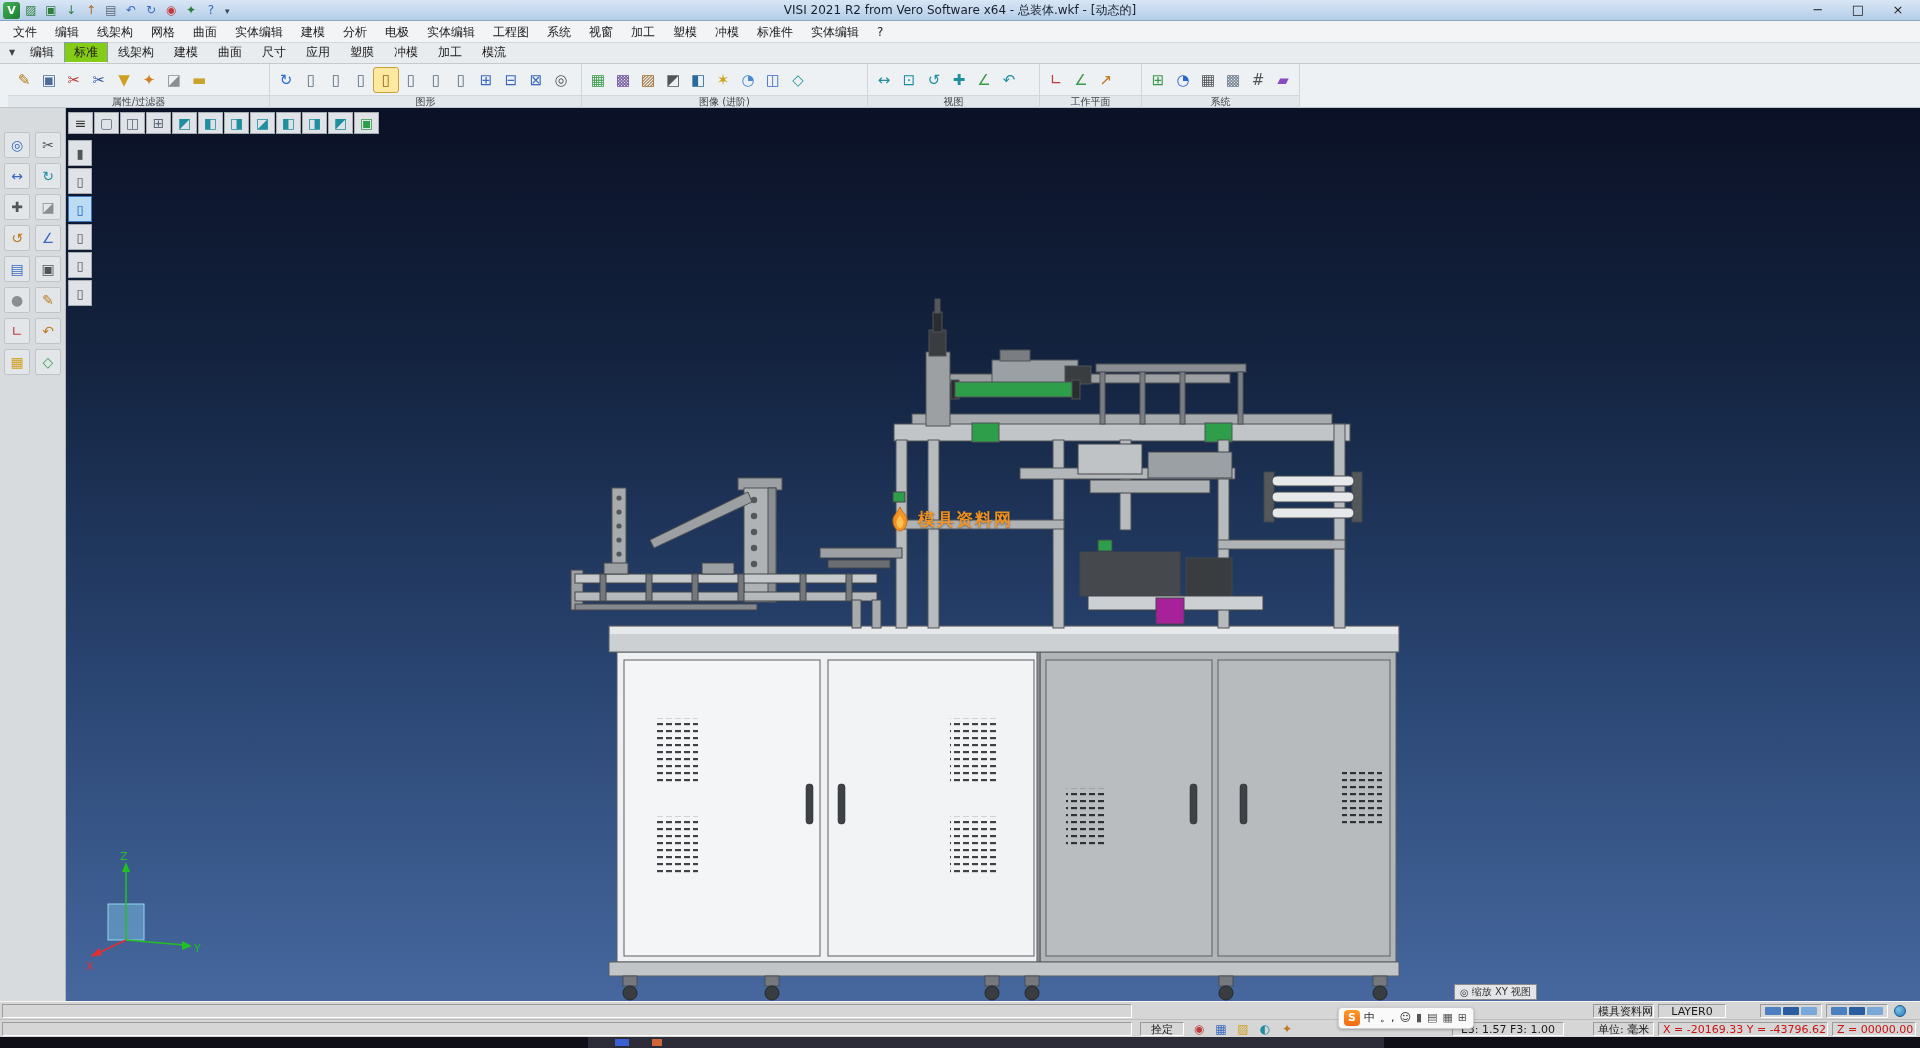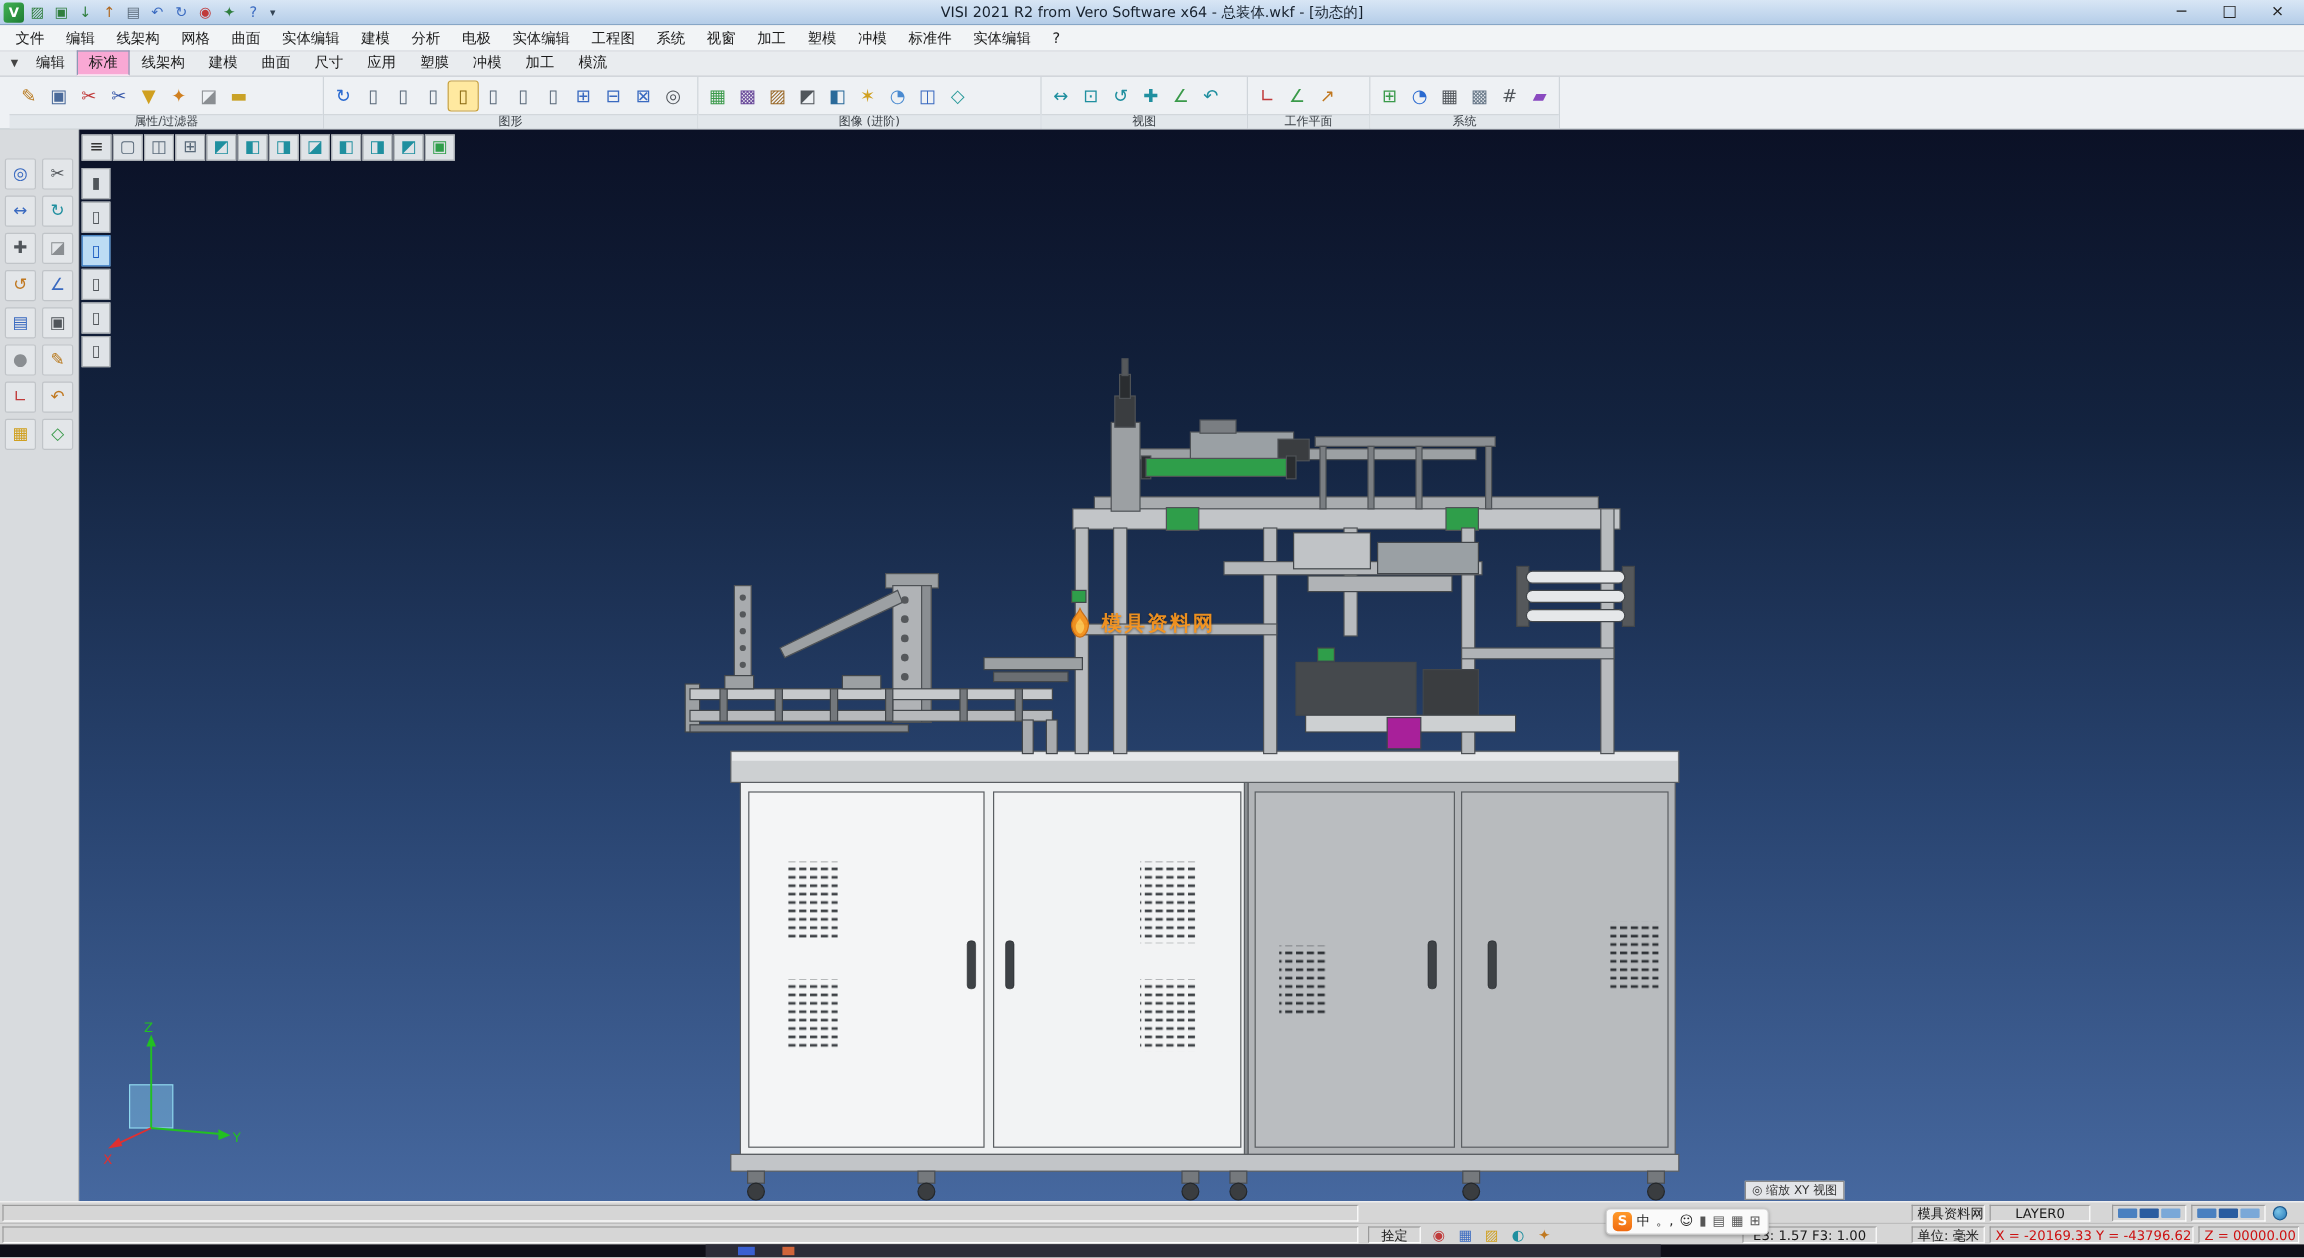--- a/index.html
+++ b/index.html
@@ -22,21 +22,21 @@
   .win-btn{width:40px;text-align:center;font-size:13px;line-height:20px;color:#222;}
 
   
   .menubar{position:absolute;left:0;top:21px;width:100%;height:22px;background:#f2f4f6;
     border-bottom:1px solid #d4d8dc;display:flex;align-items:center;padding-left:4px;}
   .menu-item{padding:0 9px;line-height:22px;font-size:12px;}
   .tabbar{position:absolute;left:0;top:43px;width:100%;height:21px;background:#e9ecef;
     border-bottom:1px solid #c5cad0;display:flex;align-items:flex-end;padding-left:4px;}
   .tab-drop{width:16px;text-align:center;font-size:8px;color:#444;line-height:20px;}
   .tab{padding:0 9px;font-size:12px;line-height:19px;border:1px solid transparent;}
-  .tab[data-active="true"]{background:#f9a8d4;border-color:#8a9ab4;border-bottom-color:#fbfcfd;text-align:center;}
+  .tab[data-active="true"]{background:#84cc16;border-color:#8a9ab4;border-bottom-color:#fbfcfd;text-align:center;}
 
   
   .ribbon{position:absolute;left:0;top:64px;width:100%;height:44px;background:#eef1f4;
     border-bottom:1px solid #bfc5cb;}
   .rgroup{position:absolute;top:0;height:44px;border-right:1px solid #cfd5da;}
   .g1{left:8px;width:262px;} .g2{left:270px;width:312px;} .g3{left:582px;width:286px;}
   .g4{left:868px;width:172px;} .g5{left:1040px;width:102px;} .g6{left:1142px;width:158px;}
   .ricons{display:flex;gap:1px;padding:3px 4px;height:31px;align-items:center;}
   .ricon{width:24px;height:24px;display:flex;align-items:center;justify-content:center;
     font-size:15px;border-radius:2px;}
@@ -513,21 +513,21 @@
       <polygon points="106,98 96,93 96,102" fill="#22c022"></polygon>
       <text x="34" y="12" fill="#22c022" font-size="11">Z</text>
       <text x="0" y="122" fill="#e03030" font-size="11">X</text>
       <text x="108" y="104" fill="#22c022" font-size="11">Y</text>
     </svg>
   </div>
 
   <div class="statusA">
     <div class="scell" style="left:2px;width:1130px;"></div>
     <div class="scell" style="left:1593px;width:61px;text-align:center;">模具资料网</div>
-    <div class="scell" style="left:1658px;width:84px;text-align:center;">LAYER0</div>
+    <div class="scell" style="left:1658px;width:68px;text-align:center;">LAYER0</div>
     <div class="scell" style="left:1760px;width:62px;">
       <span class="swatchrow">
 
       <span class="swatch" style="background: rgb(74, 128, 192);"></span>
           <span class="swatch" style="background: rgb(42, 92, 160);"></span>
           <span class="swatch" style="background: rgb(122, 168, 216);"></span>
         </span>
     </div>
     <div class="scell" style="left:1826px;width:62px;">
       <span class="swatchrow">

